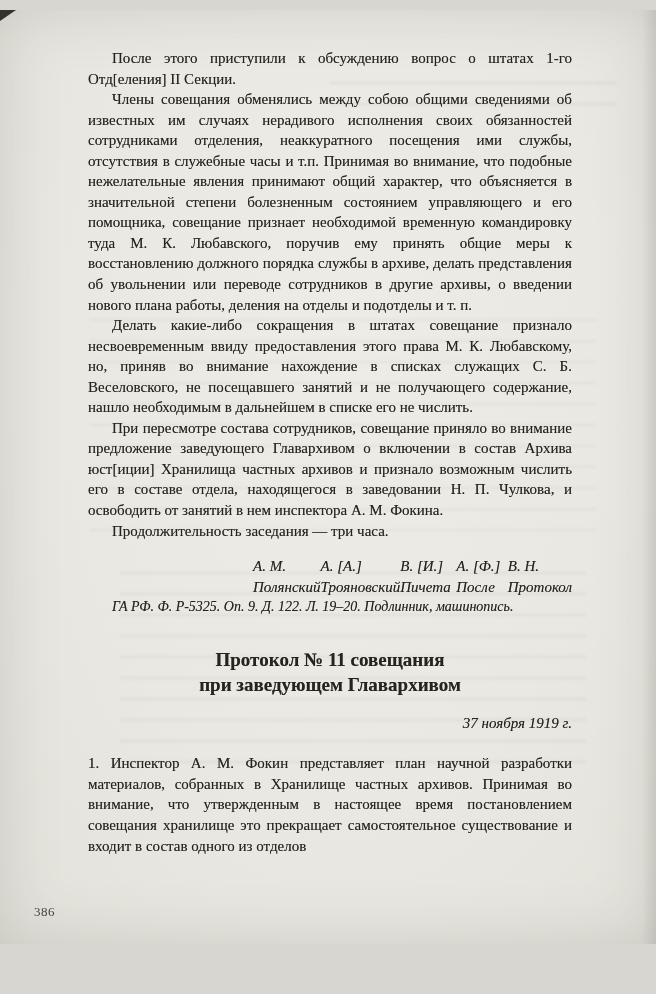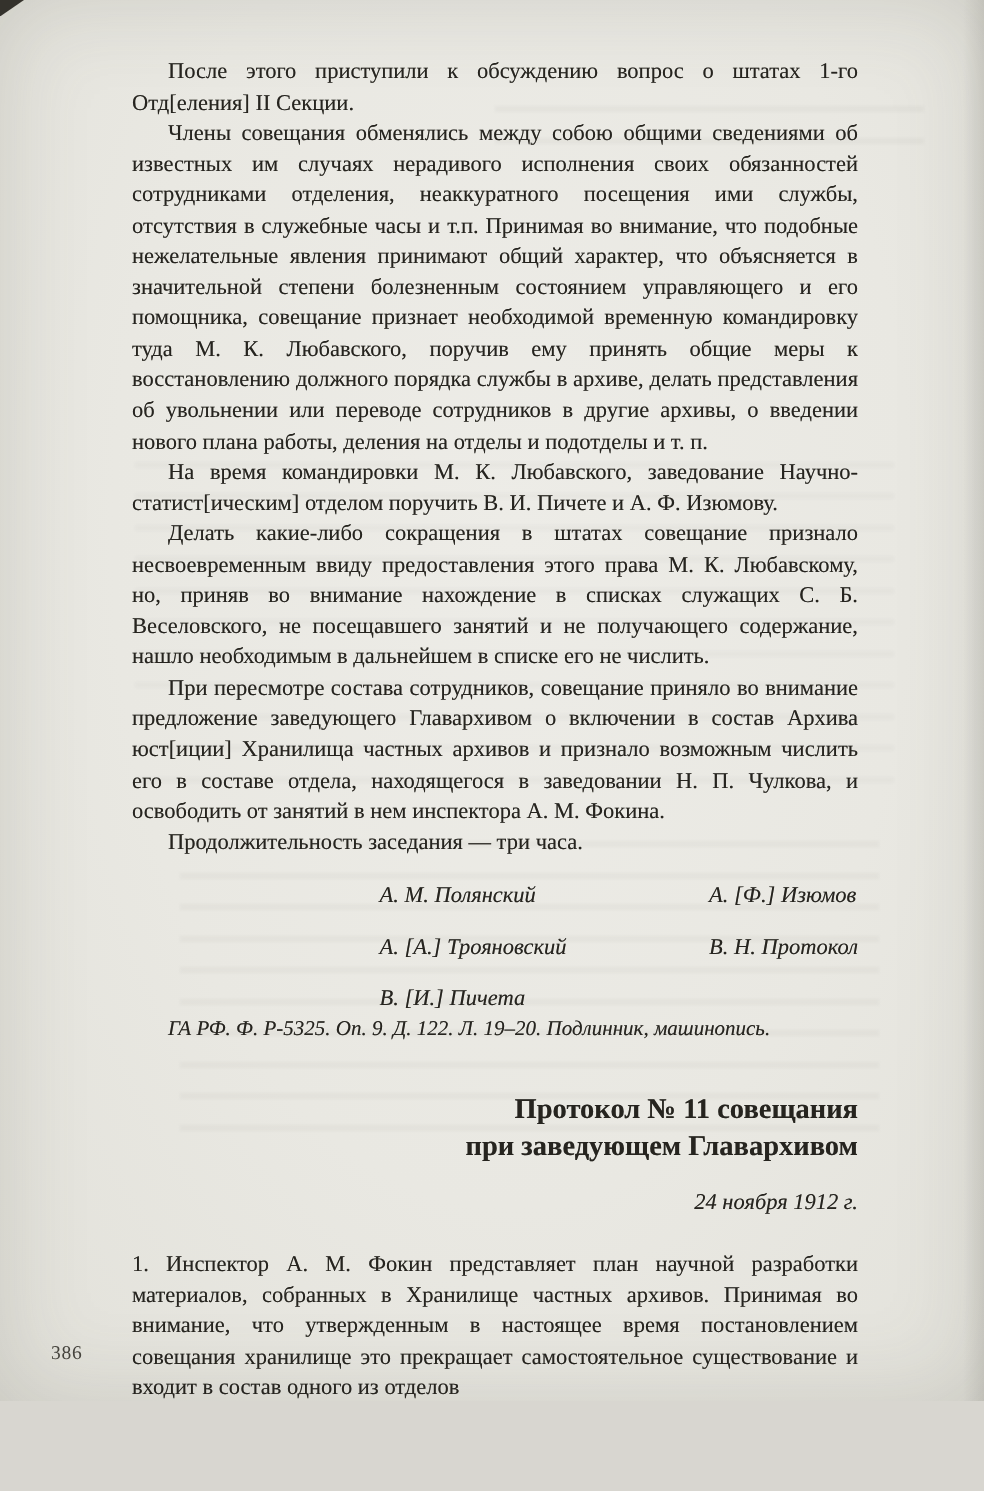--- a/index.html
+++ b/index.html
@@ -4,21 +4,21 @@
 <style>
   html, body {
     margin: 0;
     padding: 0;
     background: #d8d6d0;
   }
   .page {
     position: relative;
     width: 656px;
     height: 934px;
-    margin: 0 auto;
+    margin: 10px auto;
     background: radial-gradient(ellipse at 52% 38%, #edece7 0%, #e9e8e2 55%, #e2e1da 100%);
     box-shadow: inset 0 0 60px rgba(90, 88, 80, 0.18);
     overflow: hidden;
     font-family: "Liberation Serif", "DejaVu Serif", serif;
     color: #26241f;
   }
   .corner-artifact {
     position: absolute;
     top: 0;
     left: 0;
@@ -69,36 +69,36 @@
   .signatures {
     display: flex;
     justify-content: space-between;
     margin-top: 15px;
     padding-left: 165px;
     font-style: italic;
     text-align: left;
   }
   .sig-col {
     display: flex;
-    flex-direction: column;
-    gap: 14px;
+    flex-direction: row;
+    gap: 0;
   }
   .citation {
     margin-top: 17px;
     font-style: italic;
     font-size: 14px;
     text-align: left;
     text-indent: 0;
   }
   .protocol-heading {
     margin-top: 32px;
     font-size: 19px;
     font-weight: bold;
     line-height: 1.3;
-    text-align: right;
+    text-align: center;
   }
   .protocol-date {
     margin-top: 15px;
     font-style: italic;
     text-align: right;
     font-size: 15px;
   }
   .attendees {
     margin-top: 12px;
     text-align: left;
@@ -126,45 +126,44 @@
   <div class="edge-shade-right"></div>
 
   <div class="ghost g1"></div>
   <div class="ghost g2"></div>
   <div class="ghost g3"></div>
 
   <div class="content">
 
     <p>После этого приступили к обсуждению вопрос о штатах 1-го Отд[еления] II Секции.</p>
     <p>Члены совещания обменялись между собою общими сведениями об известных им случаях нерадивого исполнения своих обязанностей сотрудниками отделения, неаккуратного посещения ими службы, отсутствия в служебные часы и т.п. Принимая во внимание, что подобные нежелательные явления принимают общий характер, что объясняется в значительной степени болезненным состоянием управляющего и его помощника, совещание признает необходимой временную командировку туда М. К. Любавского, поручив ему принять общие меры к восстановлению должного порядка службы в архиве, делать представления об увольнении или переводе сотрудников в другие архивы, о введении нового плана работы, деления на отделы и подотделы и т. п.</p>
-    <p>На время командировки М. К. Любавского, заведование Научно-статист[ическим] отделом поручить В. И. Пичете и А. Ф. Изюмову.</p>
     <p>Делать какие-либо сокращения в штатах совещание признало несвоевременным ввиду предоставления этого права М. К. Любавскому, но, приняв во внимание нахождение в списках служащих С. Б. Веселовского, не посещавшего занятий и не получающего содержание, нашло необходимым в дальнейшем в списке его не числить.</p>
     <p>При пересмотре состава сотрудников, совещание приняло во внимание предложение заведующего Главархивом о включении в состав Архива юст[иции] Хранилища частных архивов и признало возможным числить его в составе отдела, находящегося в заведовании Н. П. Чулкова, и освободить от занятий в нем инспектора А. М. Фокина.</p>
     <p>Продолжительность заседания — три часа.</p>
 
     <div class="signatures">
       <div class="sig-col">
         <span>А. М. Полянский</span>
         <span>А. [А.] Трояновский</span>
         <span>В. [И.] Пичета</span>
       </div>
       <div class="sig-col">
-        <span>А. [Ф.] Изюмов</span>
+        <span>А. [Ф.] После</span>
         <span>В. Н. Протокол</span>
       </div>
     </div>
 
     <p class="citation">ГА РФ. Ф. Р-5325. Оп. 9. Д. 122. Л. 19–20. Подлинник, машинопись.</p>
 
     <div class="protocol-heading">
       <div>Протокол № 11 совещания</div>
       <div>при заведующем Главархивом</div>
     </div>
 
-    <div class="protocol-date">24 ноября 1912 г.</div>
+    <div class="protocol-date">37 ноября 1919 г.</div>
 
 
     <div class="protocol-body">
       <p>1. Инспектор А. М. Фокин представляет план научной разработки материалов, собранных в Хранилище частных архивов. Принимая во внимание, что утвержденным в настоящее время постановлением совещания хранилище это прекращает самостоятельное существование и входит в состав одного из отделов</p>
     </div>
 
   </div>
 
   <div class="page-number">386</div>
 

